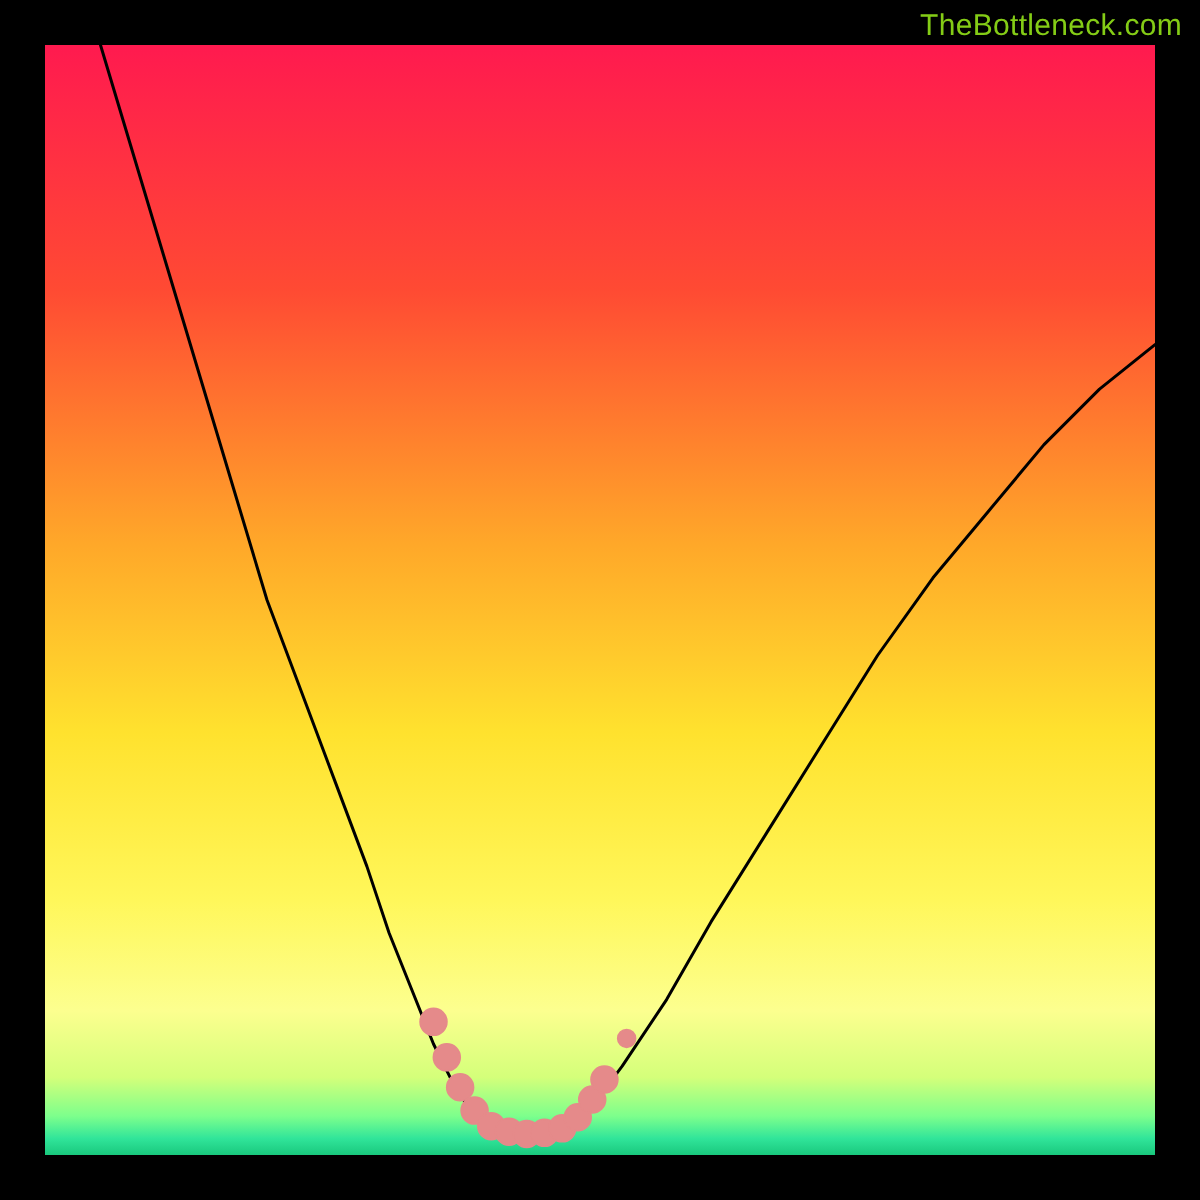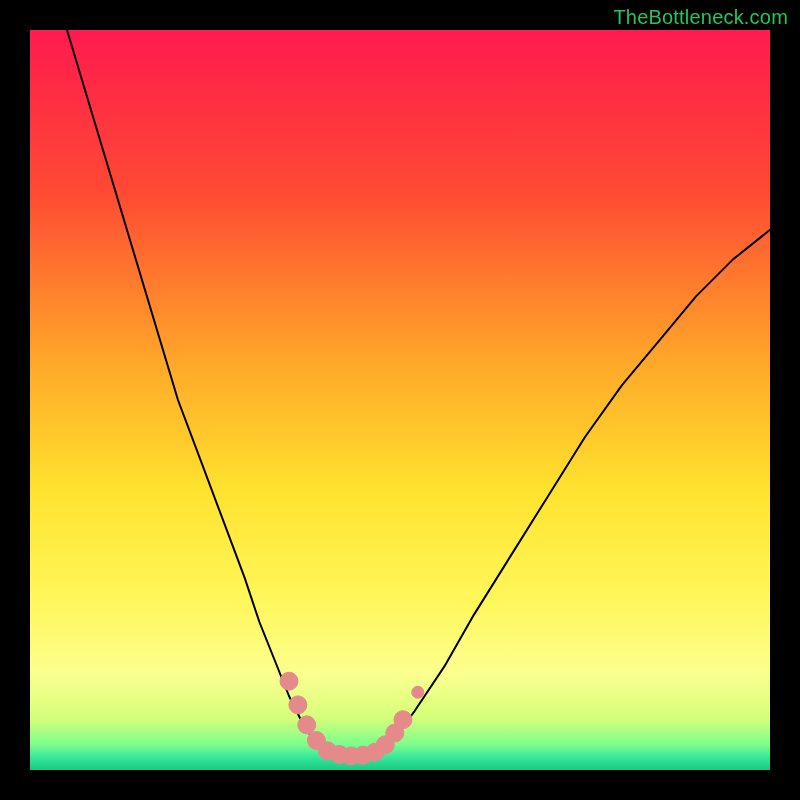--- a/index.html
+++ b/index.html
@@ -24,21 +24,21 @@
     top: 30px;
     left: 30px;
     width: 740px;
     height: 740px;
     
   }
   .watermark {
     position: absolute;
     top: 6px;
     right: 12px;
-    color: #22c55e;
+    color: #84cc16;
     font-size: 20px;
     letter-spacing: 0.2px;
   }
   svg {
     display: block;
   }
 </style>
 </head>
 <body>
 

